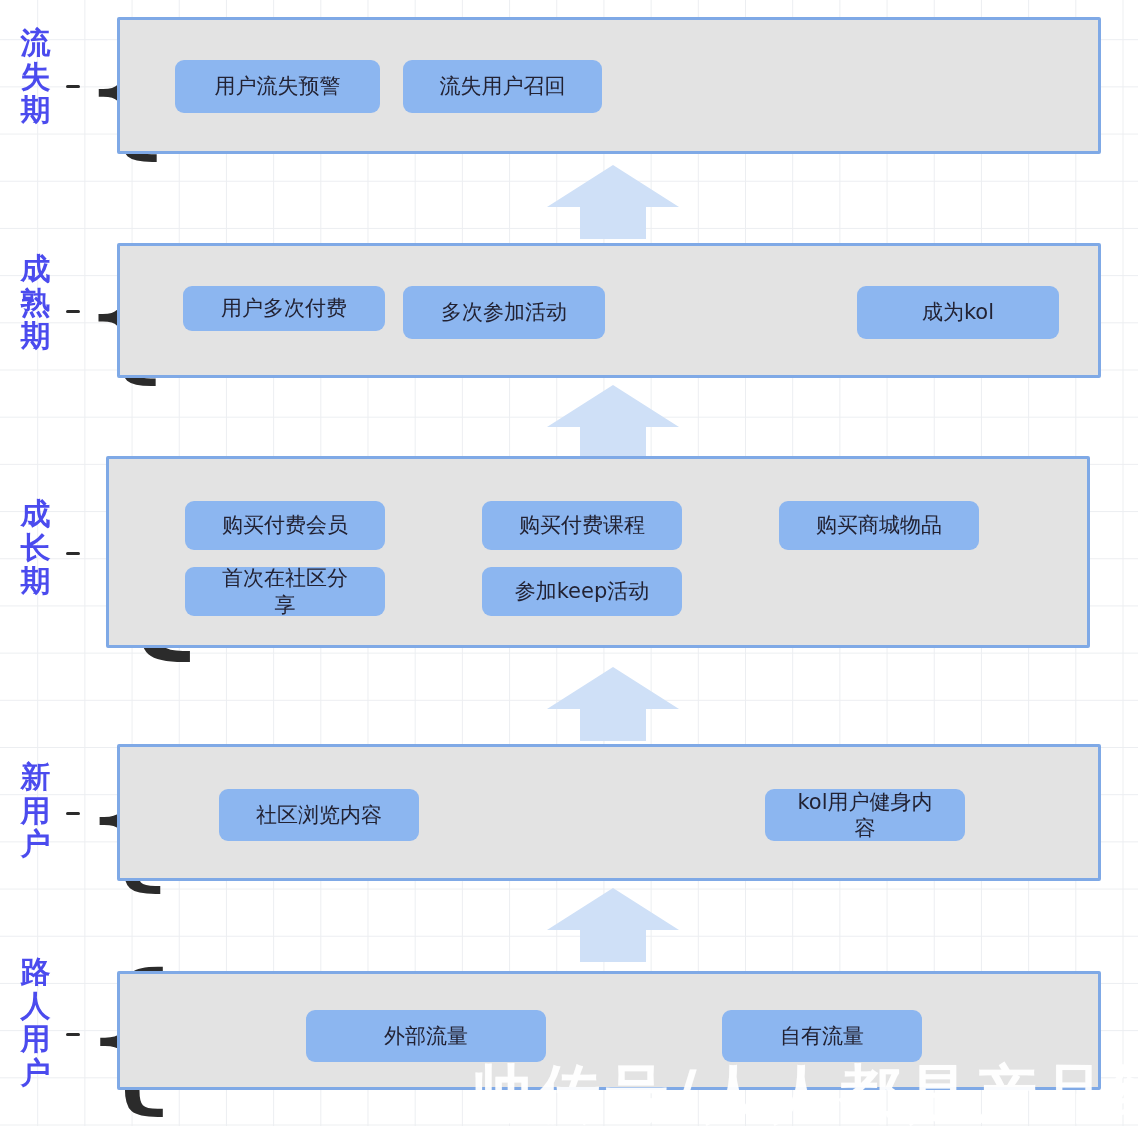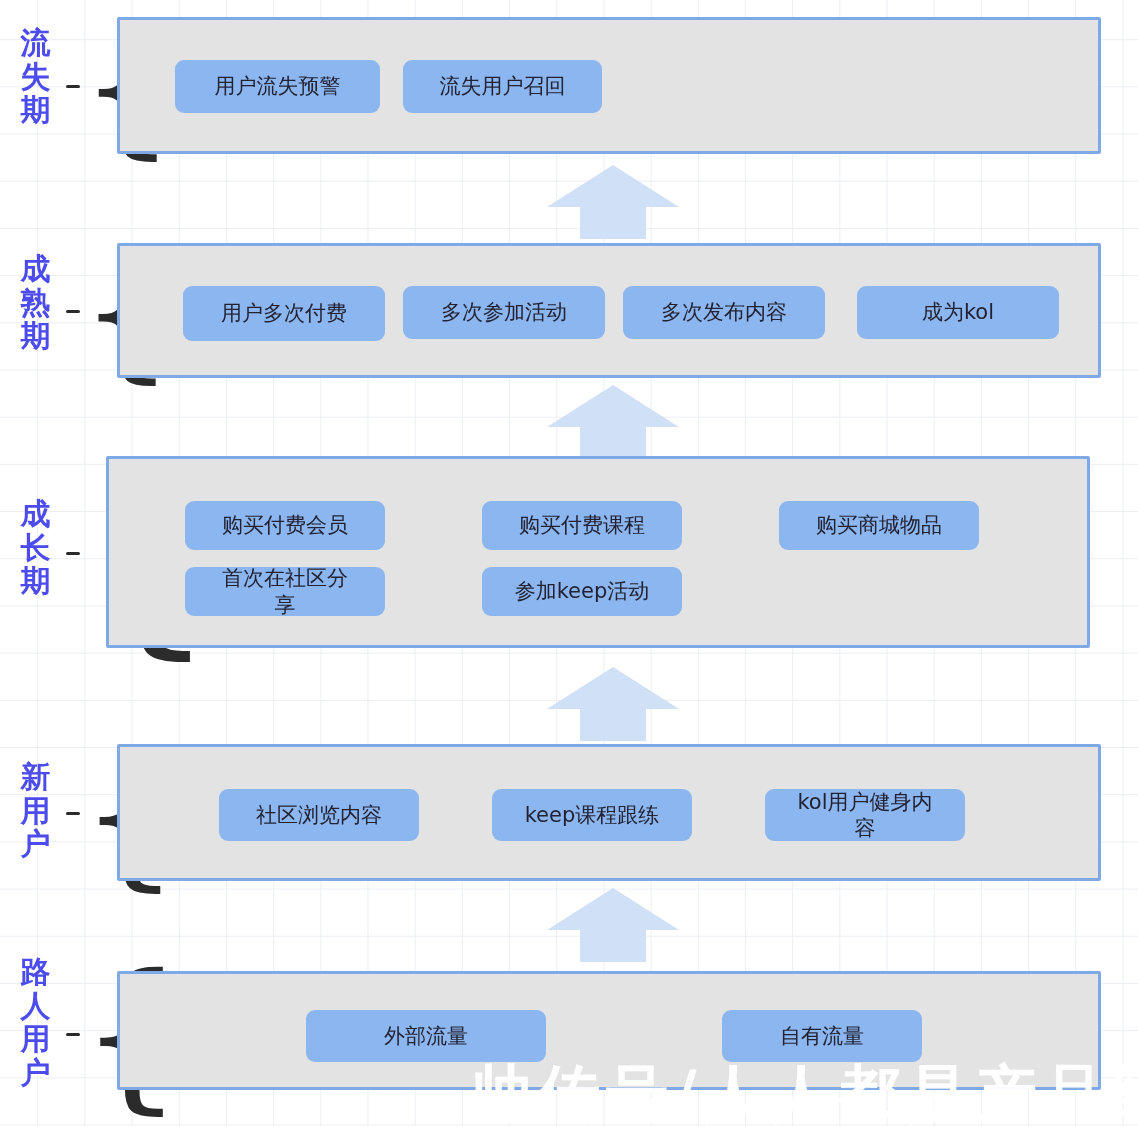--- a/index.html
+++ b/index.html
@@ -140,28 +140,25 @@
   <div class="stage-label" style="left:8px; top:252px;">
     <span>成</span>
     <span>熟</span>
     <span>期</span>
   </div>
   <div class="brace" style="left:66px; top:244px; height:134px;">
     <span class="brace-tick"></span>
       <span class="brace-glyph" style="font-size:148px;">{</span>
   </div>
   <div class="panel" style="left:117px; top:243px; width:984px; height:135px;">
-    <div class="chip" style="left:63px; top:40px; width:202px; height:55px;">
+    <div class="chip" style="left:63px; top:40px; width:202px; height:45px;">
       <span>用户多次付费</span>
     </div>
     <div class="chip" style="left:283px; top:40px; width:202px; height:53px;">
       <span>多次参加活动</span>
-    </div>
-    <div class="chip" style="left:503px; top:40px; width:202px; height:53px;">
-      <span>多次发布内容</span>
     </div>
     <div class="chip" style="left:737px; top:40px; width:202px; height:53px;">
       <span>成为kol</span>
     </div>
   </div>
 
   <div class="arrow" style="left:545px; top:383px; width:136px; height:76px;">
     <svg width="136" height="76" viewBox="0 0 136 76">
       <polygon points="68,2 134,44 101,44 101,76 35,76 35,44 2,44" fill="#cfe0f7"></polygon>
     </svg>
@@ -205,23 +202,20 @@
     <span>用</span>
     <span>户</span>
   </div>
   <div class="brace" style="left:66px; top:742px; height:143px;">
     <span class="brace-tick"></span>
       <span class="brace-glyph" style="font-size:157px;">{</span>
   </div>
   <div class="panel" style="left:117px; top:744px; width:984px; height:137px;">
     <div class="chip" style="left:99px; top:42px; width:200px; height:52px;">
       <span>社区浏览内容</span>
-    </div>
-    <div class="chip" style="left:372px; top:42px; width:200px; height:52px;">
-      <span>keep课程跟练</span>
     </div>
     <div class="chip" style="left:645px; top:42px; width:200px; height:52px;">
       <span>kol用户健身内容</span>
     </div>
   </div>
 
   <div class="arrow" style="left:545px; top:886px; width:136px; height:76px;">
     <svg width="136" height="76" viewBox="0 0 136 76">
       <polygon points="68,2 134,44 101,44 101,76 35,76 35,44 2,44" fill="#cfe0f7"></polygon>
     </svg>

